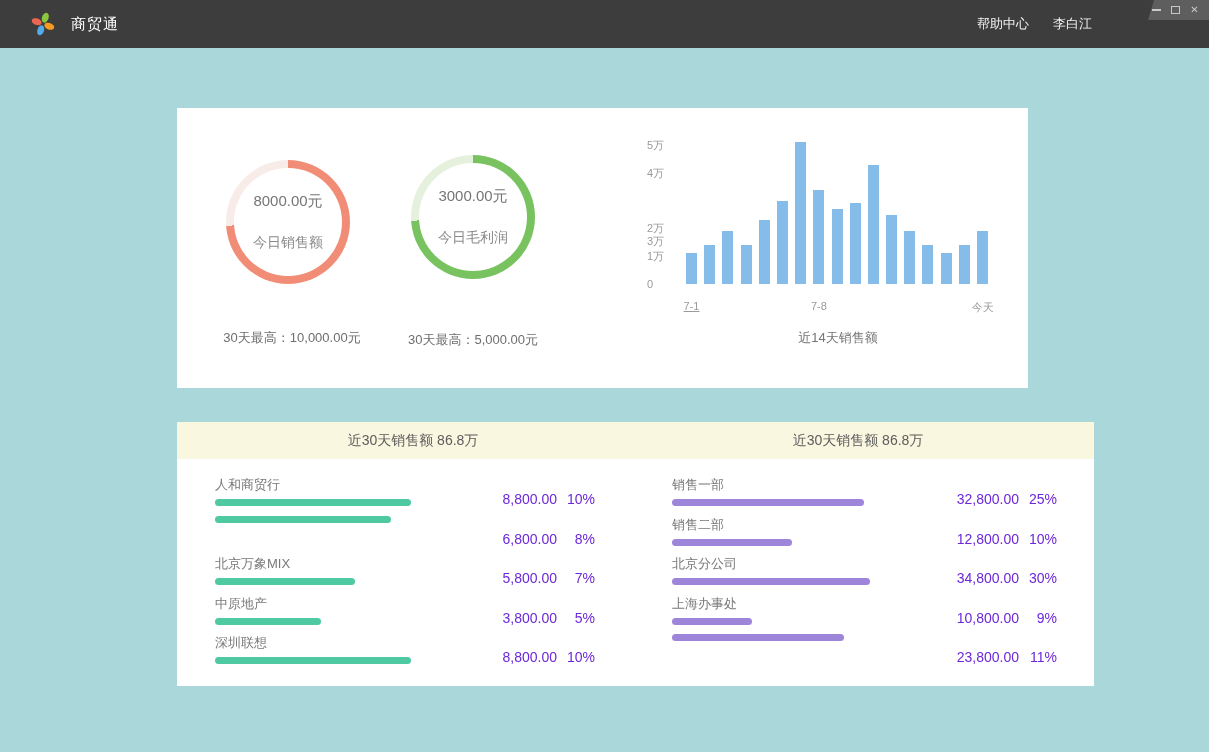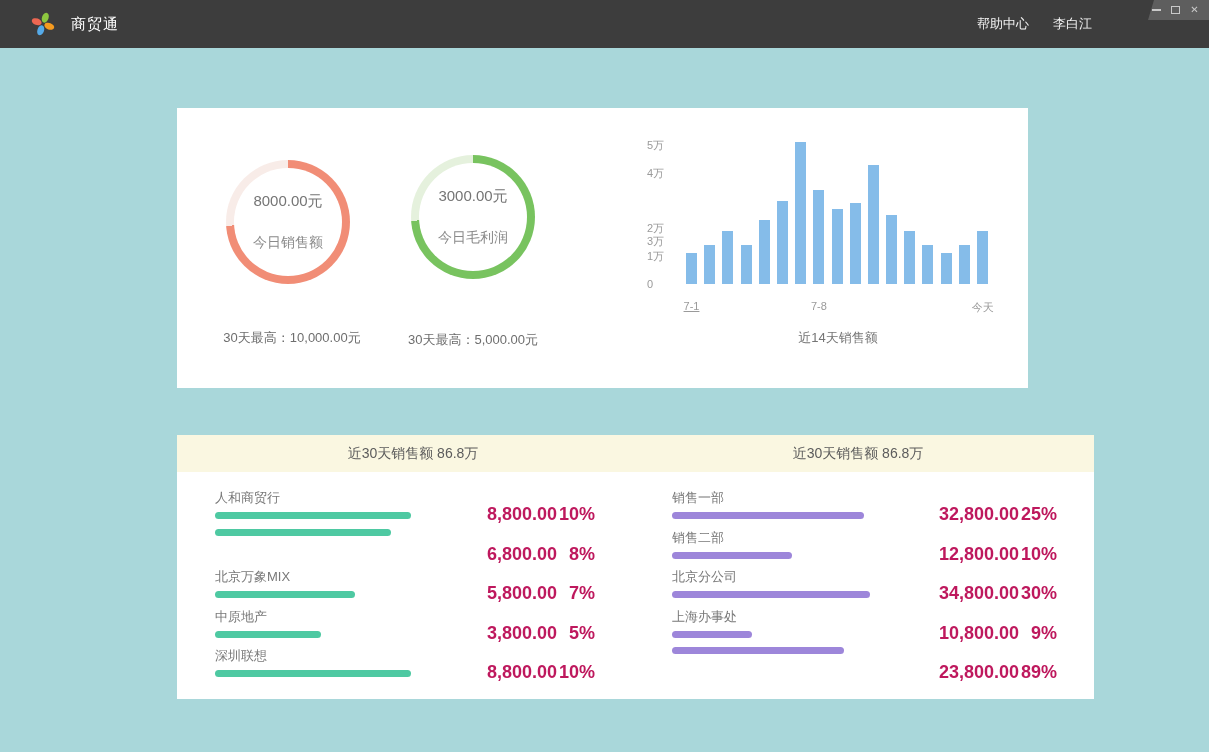--- a/index.html
+++ b/index.html
@@ -17,21 +17,21 @@
     clip-path:polygon(9px 0, 100% 0, 100% 100%, 3px 100%);
     display:flex; align-items:center; justify-content:flex-end; gap:8px; padding-right:9px; }
   .wc-btn { display:flex; align-items:center; justify-content:center; width:11px; height:12px; cursor:pointer; }
   .wc-min-bar { width:9px; height:2px; background:#c9c9c9; }
   .wc-max-box { width:9px; height:8px; border:1px solid #c9c9c9; }
   .wc-close-x { color:#c9c9c9; font-size:10px; line-height:10px; }
 
   
   .card { position:absolute; background:#ffffff; }
   .main-card { left:177px; top:108px; width:851px; height:280px; }
-  .list-card { top:435px; width:472px; height:264px; }
+  .list-card { top:422px; width:472px; height:264px; }
   #list-card-left { left:177px; }
   #list-card-right { left:622px; }
 
   
   .donut { position:absolute; width:124px; height:124px; border-radius:50%; }
   #donut-sales { left:49px; top:52px; }
   #donut-profit { left:234px; top:47px; }
   .donut-hole { position:absolute; inset:8px; border-radius:50%; background:#ffffff;
     display:flex; flex-direction:column; align-items:center; justify-content:center; gap:23px; }
   .donut-value { font-size:15px; color:#757575; }
@@ -49,21 +49,21 @@
   .chart-caption { position:absolute; left:509px; top:221px; width:304px; text-align:center; font-size:13px; color:#757575; }
 
   
   .card-header { height:37px; line-height:37px; text-align:center; background:#faf7e1; font-size:14px; color:#5c5c5c; }
   .card-body { padding-top:17px; }
   #list-card-left .lrow { margin-left:38px; }
   #list-card-right .lrow { margin-left:50px; }
   .lrow { position:relative; height:39.5px; }
   .lrow-name { font-size:13px; color:#787878; margin-bottom:5px; }
   .lrow-bar { height:7px; border-radius:4px; }
-  .lrow-right { position:absolute; top:15px; display:flex; font-size:18px; color:#be185d;font-weight:bold; }
+  .lrow-right { position:absolute; top:15px; display:flex; font-size:14px; color:#6d28d9; }
   #list-card-left .lrow-right { right:54px; }
   #list-card-right .lrow-right { right:37px; }
   .lrow-amount { min-width:74px; text-align:right; }
   .lrow-pct { min-width:38px; text-align:right; }
 </style>
 </head>
 <body>
 
 <div class="titlebar">
   <svg class="logo" viewBox="0 0 26 26">
@@ -220,17 +220,17 @@
         <div class="lrow-bar" style="width: 80px; background: rgb(157, 134, 218);"></div>
         <div class="lrow-right">
           <span class="lrow-amount">10,800.00</span>
           <span class="lrow-pct">9%</span>
         </div>
       </div>
       <div class="lrow">
         <div class="lrow-bar" style="width: 172px; background: rgb(157, 134, 218);"></div>
         <div class="lrow-right">
           <span class="lrow-amount">23,800.00</span>
-          <span class="lrow-pct">89%</span>
+          <span class="lrow-pct">11%</span>
         </div>
       </div>
     </div>
 </div>
 
 </body></html>

